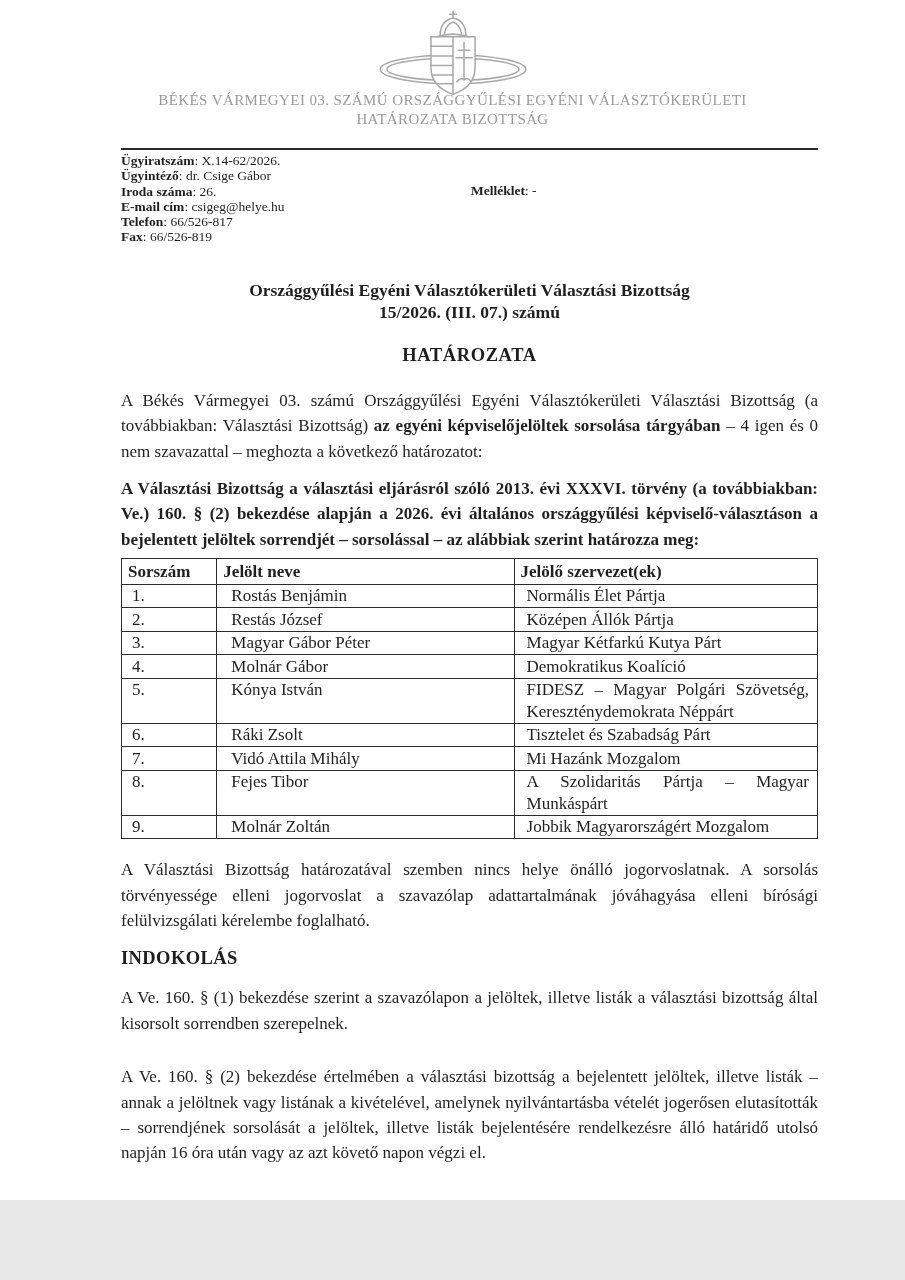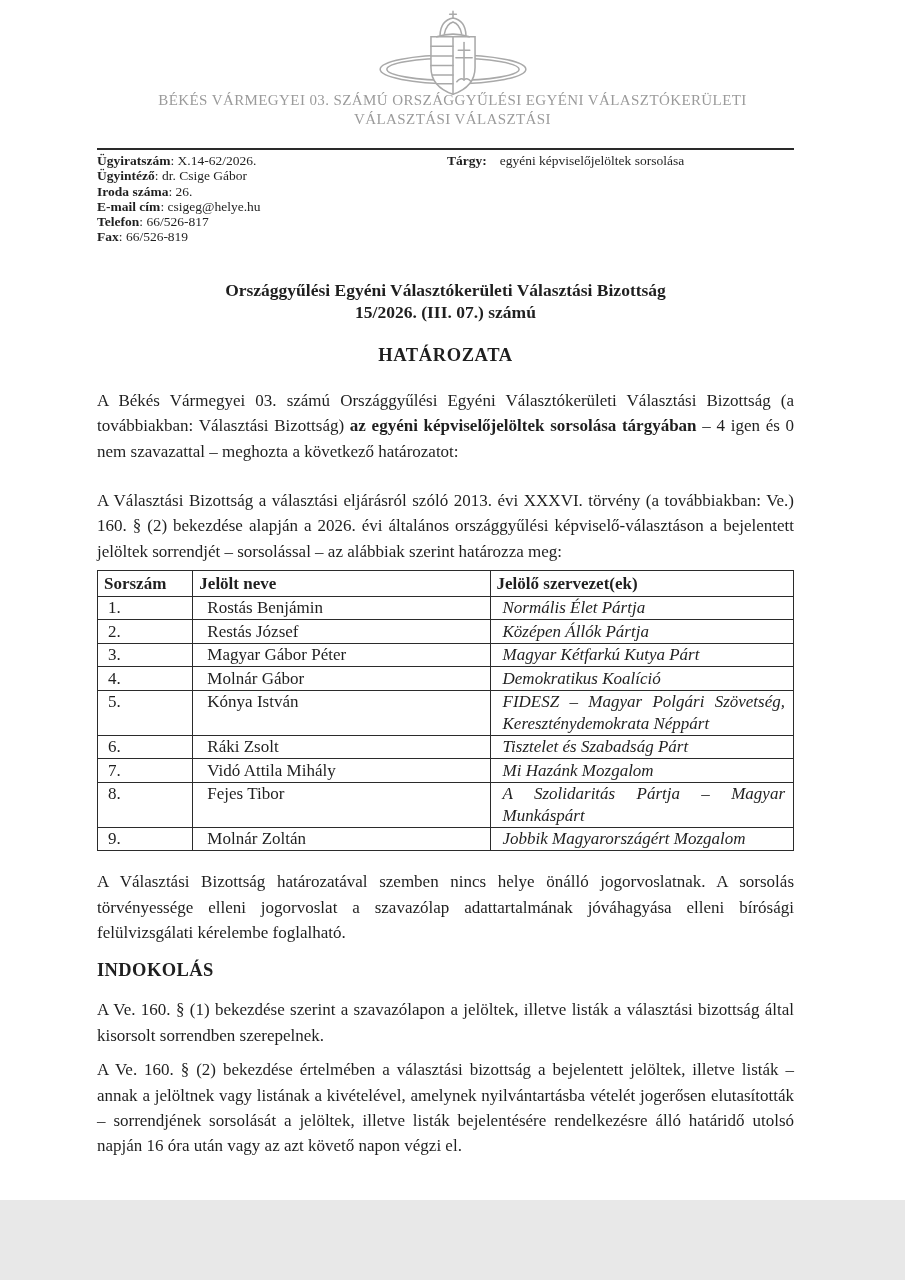--- a/index.html
+++ b/index.html
@@ -17,21 +17,21 @@
     display:flex; justify-content:center;
   }
   .org-name {
     position:absolute; top:91px; left:0; width:100%;
     text-align:center;
     color:#9b9b9b;
     font-size:15px; line-height:19px;
     letter-spacing:0.4px;
   }
   .content {
-    position:absolute; left:97px; top:148px; width:697px;
+    position:absolute; left:121px; top:148px; width:697px;
   }
   .top-rule { border-top:2.5px solid #2a2a2a; height:0; margin:0 0 3px 0; }
   .meta { display:flex; font-size:13.5px; line-height:15.3px; }
   .meta-left { width:350px; }
   .meta-right { flex:1; }
   .meta-row b { font-weight:bold; }
   .subject-row { display:flex; }
   .subject-row .val { margin-left:13px; }
   .attachment-row { margin-top:30px; display:flex; }
   .title-block {
@@ -40,40 +40,40 @@
   }
   .decision-heading {
     margin-top:21px; text-align:center;
     font-weight:bold; font-size:18.5px; letter-spacing:0.6px;
   }
   .para {
     margin:0; text-align:justify;
     font-size:17px; line-height:25.4px;
   }
   .mt-22 { margin-top:22px; }
-  .mt-14 { margin-top:24px; }
+  .mt-14 { margin-top:12px;font-weight:bold; }
   .mt-16 { margin-top:16px; }
   .mt-18 { margin-top:18px; }
-  .mt-12 { margin-top:9px; }
+  .mt-12 { margin-top:28px; }
   .mt-6  { margin-top:6px; }
   .candidates-table {
     width:100%; border-collapse:collapse;
     font-size:17px;
   }
   .candidates-table th, .candidates-table td {
     border:1.6px solid #2b2b2b;
     padding:0 8px;
     line-height:21.5px;
     vertical-align:top;
   }
   .candidates-table th { font-weight:bold; text-align:left; padding:1.5px 6px; }
   .candidates-table td { padding-top:0.5px; padding-bottom:0.5px; }
   .candidates-table td.num  { padding-left:10px; }
   .candidates-table td.name { padding-left:14px; }
-  .candidates-table td.org  { padding-left:12px; text-align:justify;font-style:italic; }
+  .candidates-table td.org  { padding-left:12px; text-align:justify; }
   .section-heading {
     margin-top:15px; text-align:left;
     font-weight:bold; font-size:18.5px; letter-spacing:0.4px;
   }
   .footer-rule {
     position:absolute; top:1215px; left:62px; width:757px;
     border-top:2.5px solid #2b2b2b; height:0;
   }
   .page-num {
     position:absolute; top:1220px; left:0; width:100%;
@@ -105,39 +105,39 @@
         <path d="M 63 30 Q 80 24.5 97 30"></path>
         <path d="M 66.5 28.5 Q 67 13 80 10.5 Q 93 13 93.5 28.5"></path>
         <path d="M 71 27 Q 73 16.5 80 14.5 Q 87 16.5 89 27"></path>
         <path d="M 80 10.5 V 3.5 M 76.5 6.5 H 83.5"></path>
       </svg>
     </span>
   </div>
 
   <div class="org-name">
     <div>BÉKÉS VÁRMEGYEI 03. SZÁMÚ ORSZÁGGYŰLÉSI EGYÉNI VÁLASZTÓKERÜLETI</div>
-    <div>VÁLASZTÁSI VÁLASZTÁSI</div>
+    <div>HATÁROZATA BIZOTTSÁG</div>
   </div>
 
   <div class="content">
     <div class="top-rule"></div>
 
     <div class="meta">
       <div class="meta-left">
         <div class="meta-row"><b>Ügyiratszám</b><span>: X.14-62/2026.</span></div>
         <div class="meta-row"><b>Ügyintéző</b><span>: dr. Csige Gábor</span></div>
         <div class="meta-row"><b>Iroda száma</b><span>: 26.</span></div>
         <div class="meta-row"><b>E-mail cím</b><span>: csigeg@helye.hu</span></div>
         <div class="meta-row"><b>Telefon</b><span>: 66/526-817</span></div>
         <div class="meta-row"><b>Fax</b><span>: 66/526-819</span></div>
       </div>
       <div class="meta-right">
-        <div class="subject-row">
-          <b>Tárgy:</b>
-          <span class="val">egyéni képviselőjelöltek sorsolása</span>
+        <div class="attachment-row">
+          <b>Melléklet</b>
+          <span>: -</span>
         </div>
       </div>
     </div>
 
     <div class="title-block">
       <div>Országgyűlési Egyéni Választókerületi Választási Bizottság</div>
       <div>15/2026. (III. 07.) számú</div>
     </div>
 
     <div class="decision-heading">HATÁROZATA</div>

